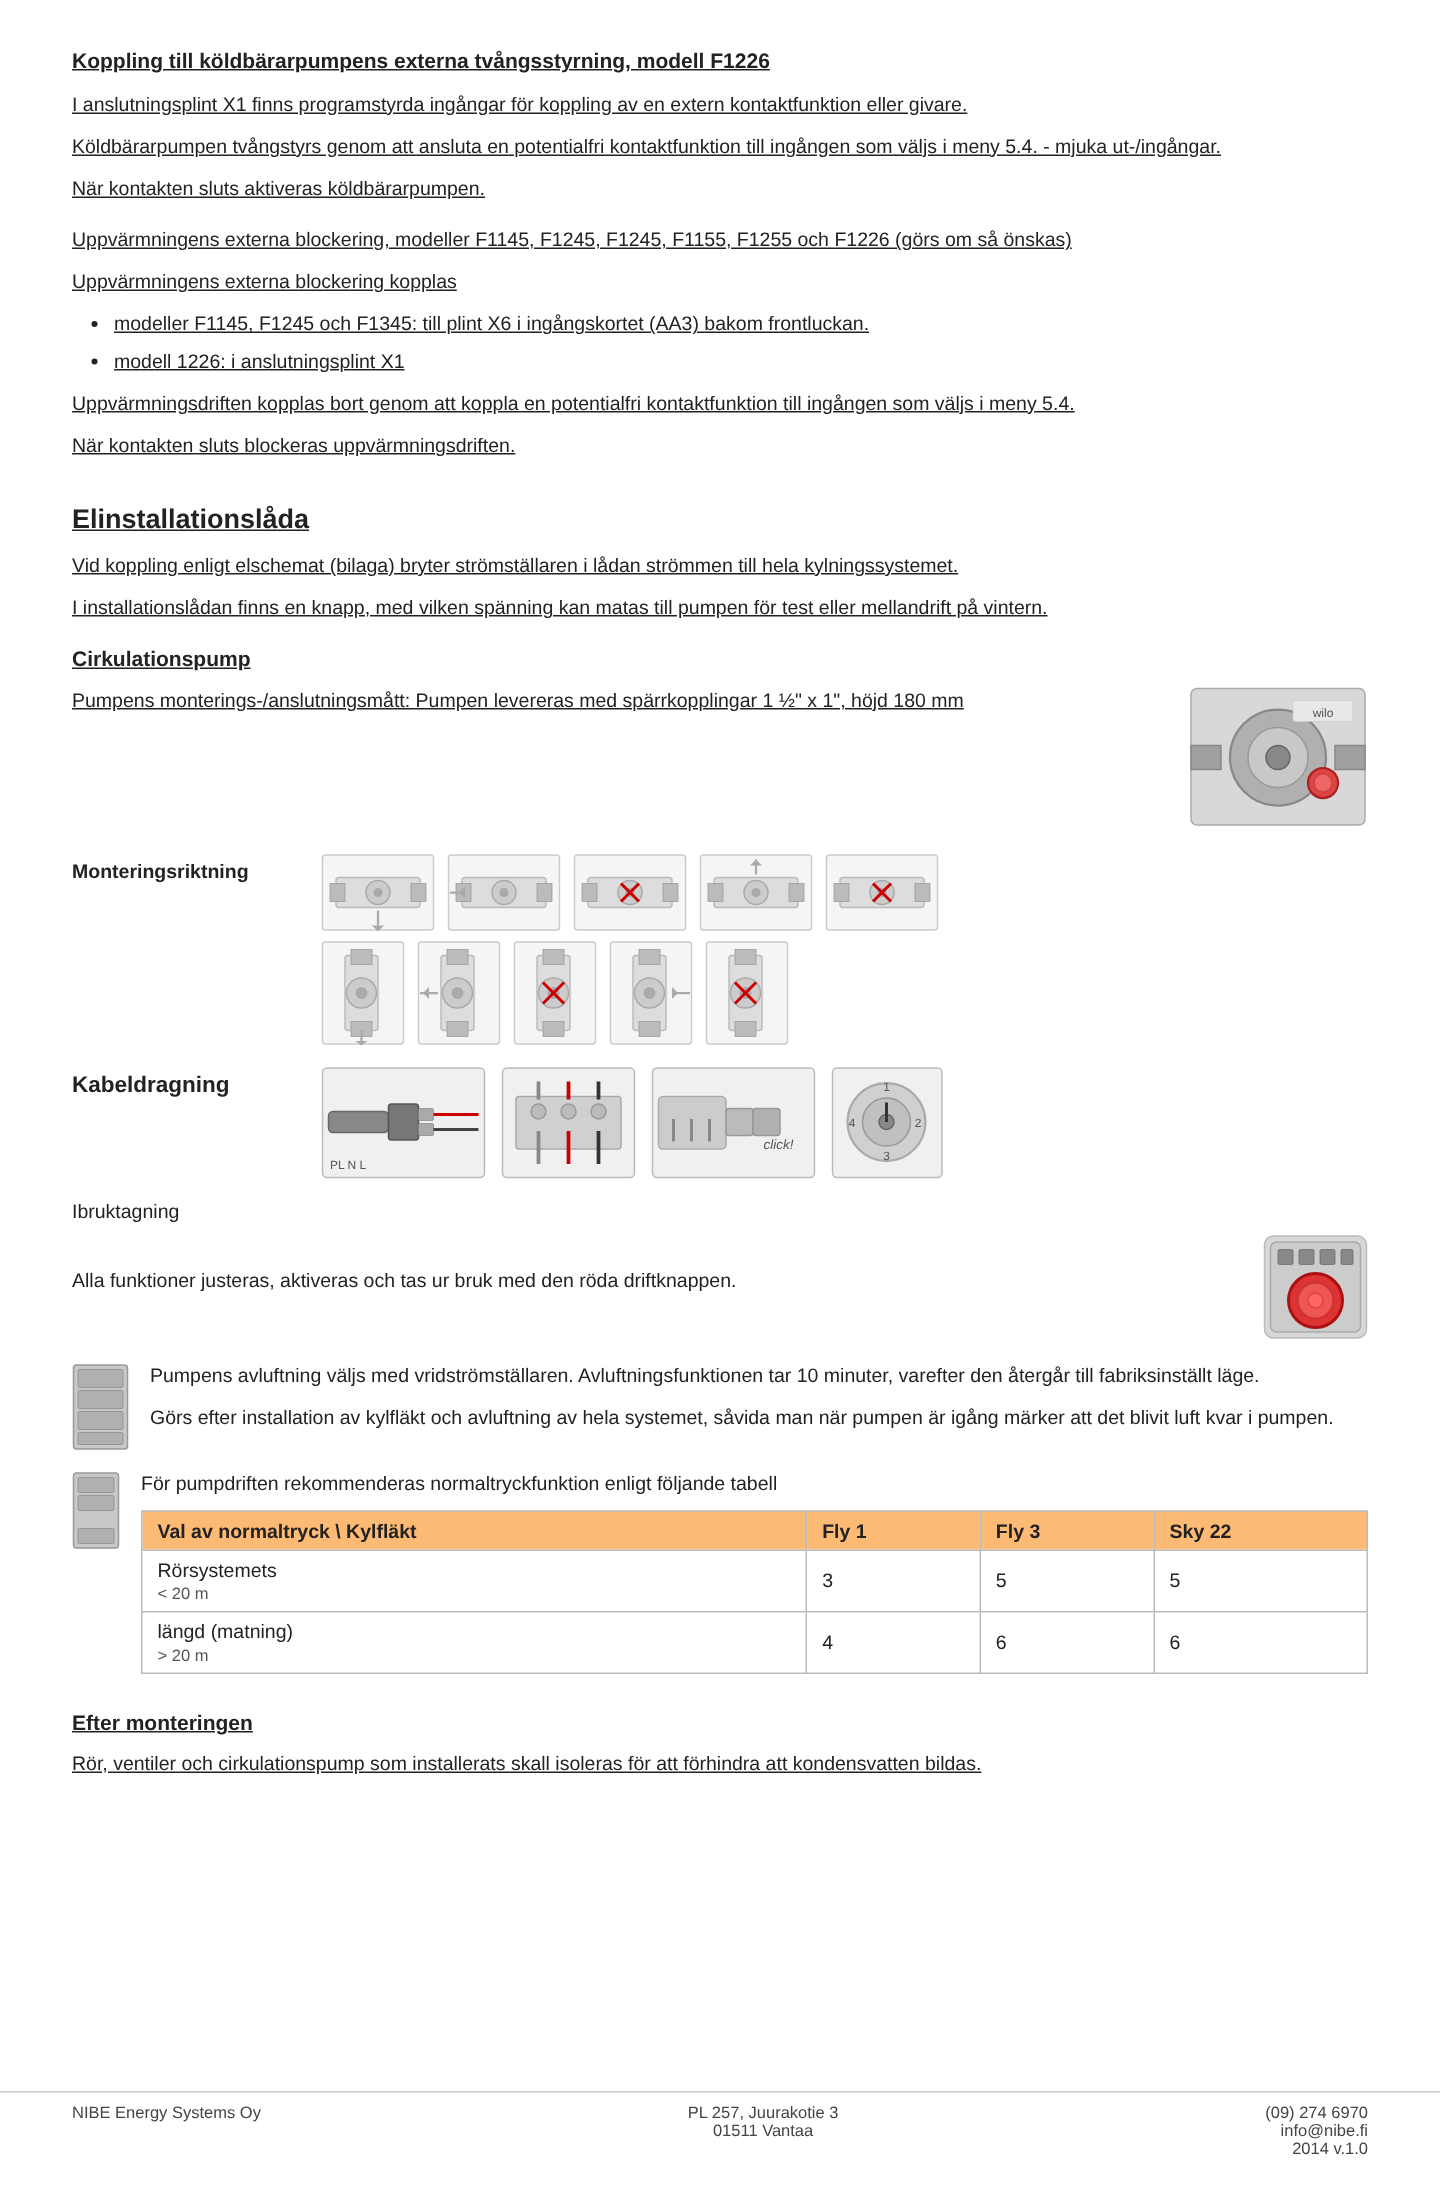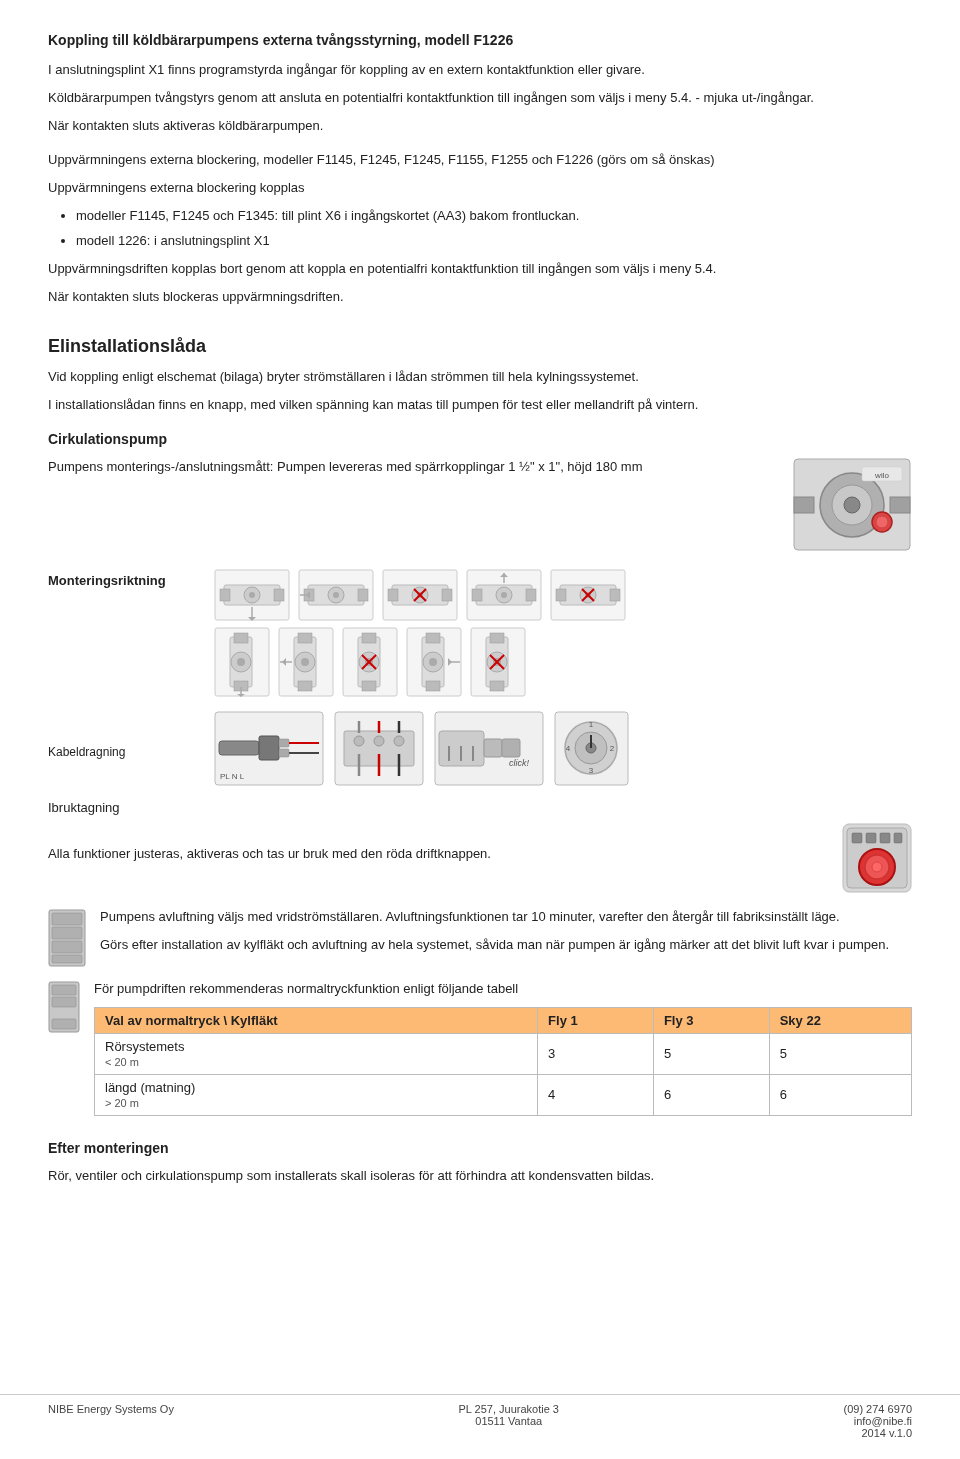--- a/index.html
+++ b/index.html
@@ -22,20 +22,21 @@
     ul {
       margin-left: 28px;
       margin-bottom: 8px;
     }
     ul li {
       margin-bottom: 4px;
       line-height: 1.55;
     }
     .section {
       margin-bottom: 14px;
+      text-decoration: underline;
     }
     .two-col {
       display: flex;
       gap: 18px;
       align-items: flex-start;
       margin-bottom: 10px;
     }
     .text-col {
       flex: 1;
     }
@@ -251,21 +252,21 @@
           <circle cx="27" cy="35" r="10" fill="#ccc" stroke="#aaa" stroke-width="1"></circle>
           <circle cx="27" cy="35" r="4" fill="#aaa"></circle>
           <line x1="20" y1="28" x2="34" y2="42" stroke="#c00" stroke-width="2"></line>
           <line x1="34" y1="28" x2="20" y2="42" stroke="#c00" stroke-width="2"></line>
         </svg>
       </div>
     </div>
   </div>
 
   <div style="display:flex; gap:16px; align-items:flex-start; margin-bottom:14px;">
-    <div style="width:150px; font-weight:normal; font-size:12px; padding-top:4px; flex-shrink:0;margin-top:30px;">Kabeldragning</div>
+    <div style="width:150px; font-weight:bold; font-size:15px; padding-top:4px; flex-shrink:0;">Kabeldragning</div>
     <div style="flex:1; display:flex; gap:10px; flex-wrap:wrap; align-items:center;">
 
       <svg width="110" height="75" viewBox="0 0 110 75">
         <rect x="1" y="1" width="108" height="73" rx="3" fill="#f0f0f0" stroke="#bbb" stroke-width="1"></rect>
 
         <rect x="5" y="30" width="40" height="14" rx="3" fill="#888" stroke="#666" stroke-width="1"></rect>
         <rect x="45" y="25" width="20" height="24" rx="2" fill="#777" stroke="#555" stroke-width="1"></rect>
         <rect x="65" y="28" width="10" height="8" rx="1" fill="#aaa" stroke="#888" stroke-width="0.5"></rect>
         <rect x="65" y="38" width="10" height="8" rx="1" fill="#aaa" stroke="#888" stroke-width="0.5"></rect>
 

